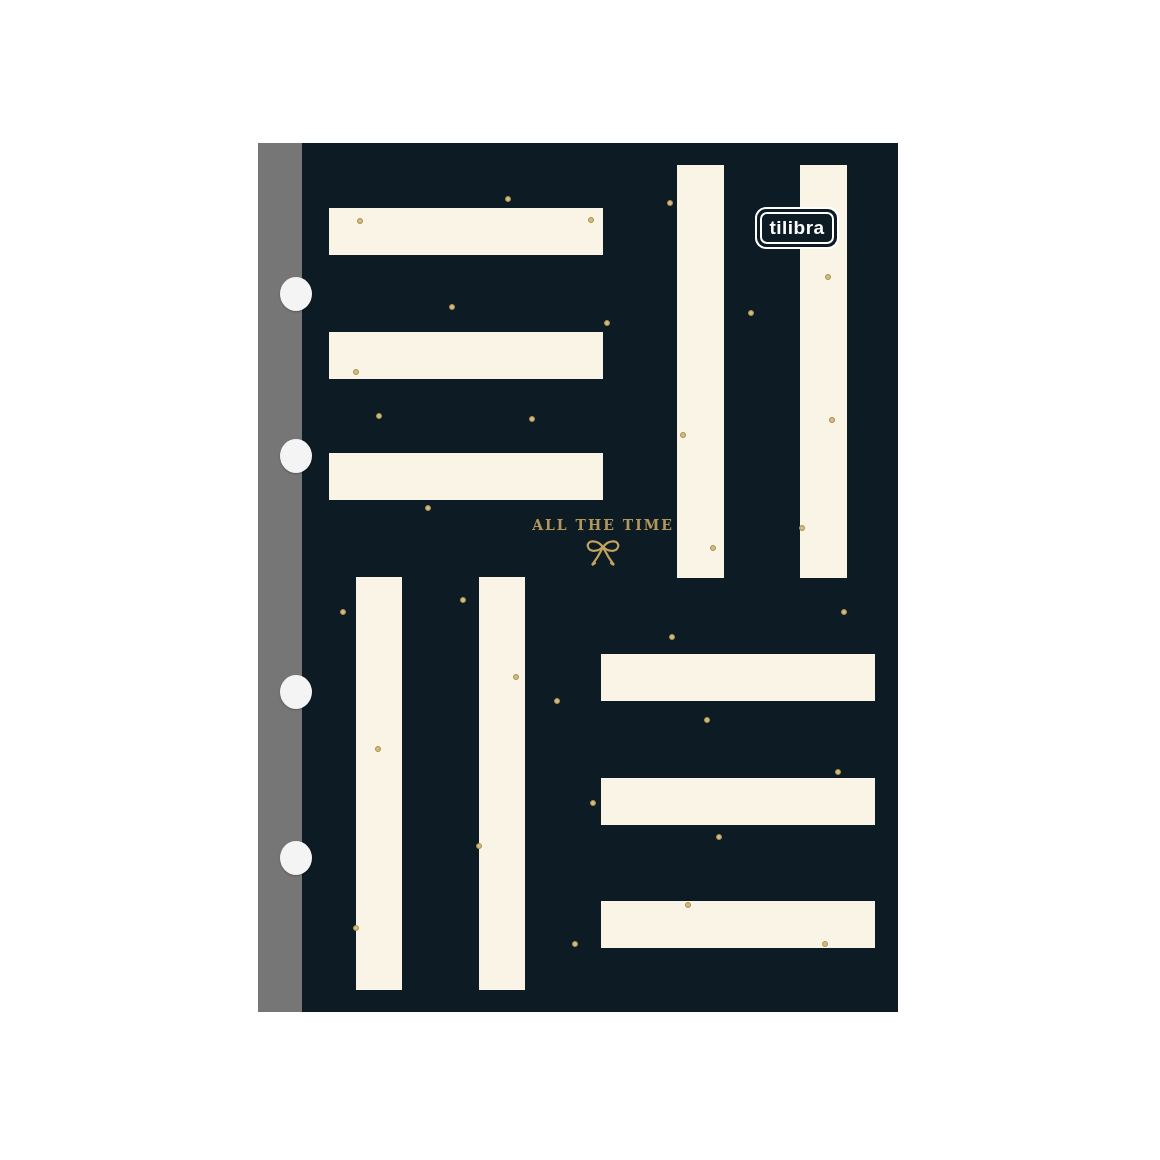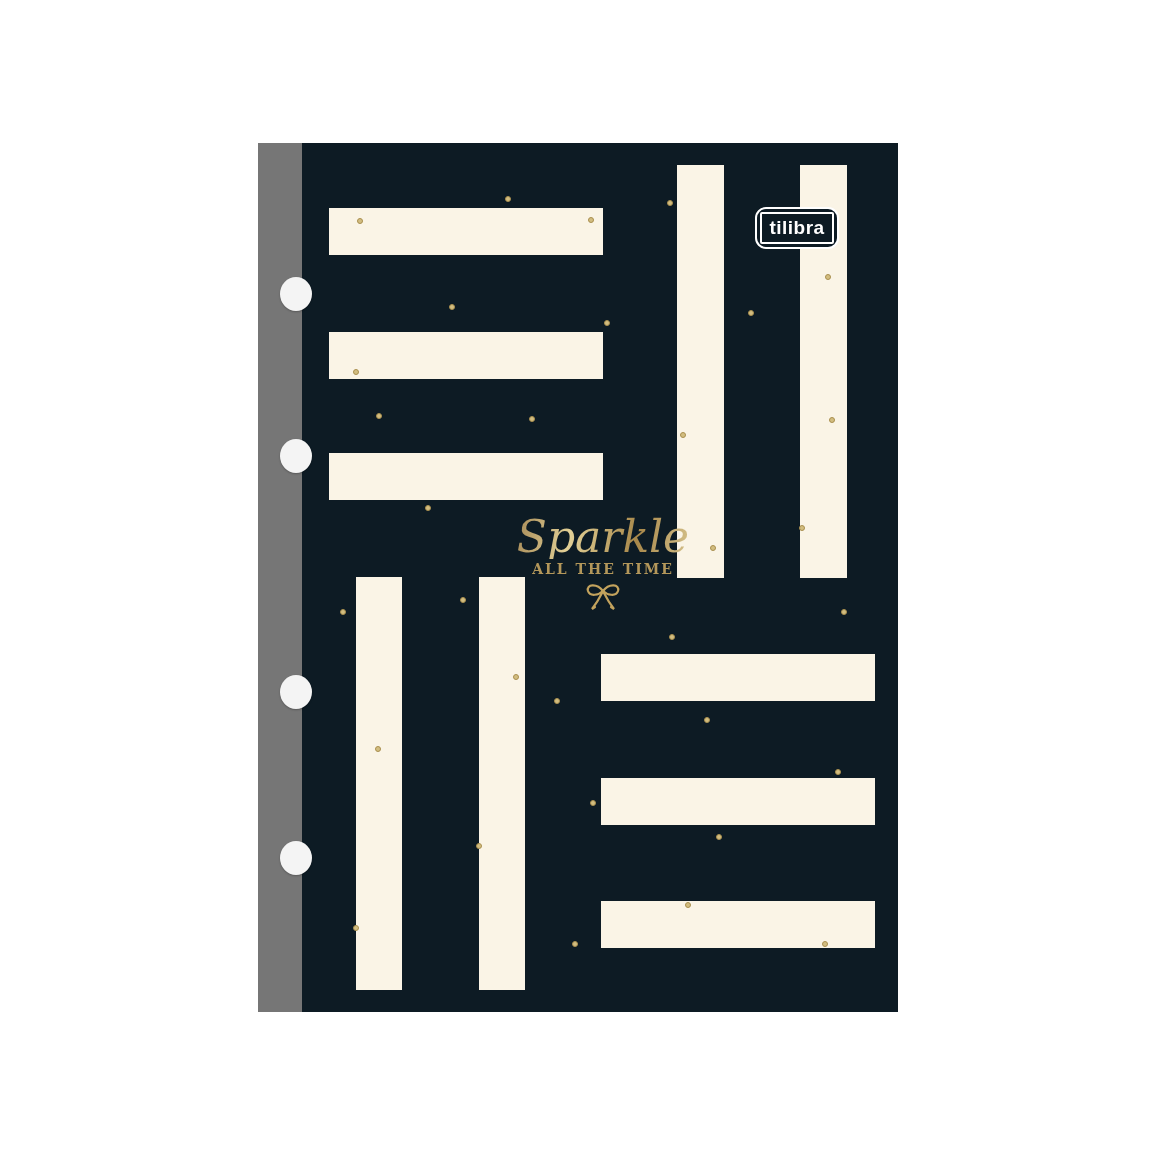--- a/index.html
+++ b/index.html
@@ -56,21 +56,21 @@
     width:84px;height:42px;
     background:#0d1b24;
     border:2px solid #ffffff;
     border-radius:11px;
     padding:3px;
     z-index:3;
   }
   .logo-inner{
     width:100%;height:100%;
     border:2px solid #ffffff;
-    border-radius:2px;
+    border-radius:7px;
     display:flex;align-items:center;justify-content:center;
     background:#0d1b24;
   }
   .logo-text{
     color:#ffffff;
     font-family:"Liberation Sans", sans-serif;
     font-weight:bold;
     font-size:19px;
     letter-spacing:0.5px;
     line-height:1;
@@ -163,21 +163,20 @@
           <div class="dot" style="left: 270px; top: 798px;"></div>
         </div>
 
       <div class="logo">
         <div class="logo-inner">
           <span class="logo-text">tilibra</span>
         </div>
       </div>
 
       <div class="title-block">
-        <div class="script-title">Sparkle</div>
         <div class="subtitle">ALL THE TIME</div>
         <svg class="bow" viewBox="0 0 40 34" fill="none">
           <path d="M20 11 C14 3, 3 4, 5 11 C7 17, 16 15, 20 11 Z" stroke="#c3a35d" stroke-width="2.2"></path>
           <path d="M20 11 C26 3, 37 4, 35 11 C33 17, 24 15, 20 11 Z" stroke="#c3a35d" stroke-width="2.2"></path>
           <path d="M19 13 C16 19, 13 24, 9 29 L12 27" stroke="#c3a35d" stroke-width="2.2" stroke-linecap="round"></path>
           <path d="M21 13 C24 19, 27 24, 31 29 L28 27" stroke="#c3a35d" stroke-width="2.2" stroke-linecap="round"></path>
           <circle cx="20" cy="11.5" r="2" fill="#c3a35d"></circle>
         </svg>
       </div>
     </div>

